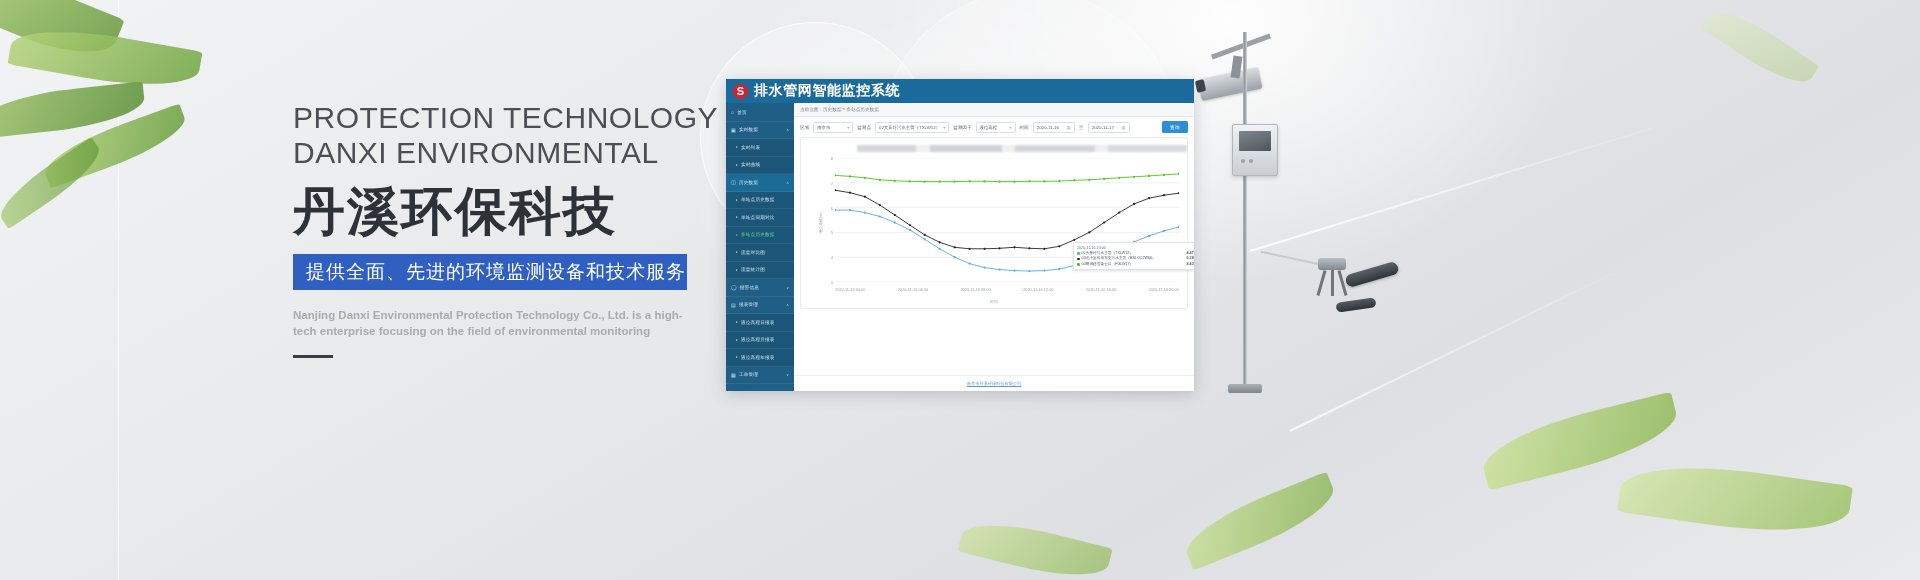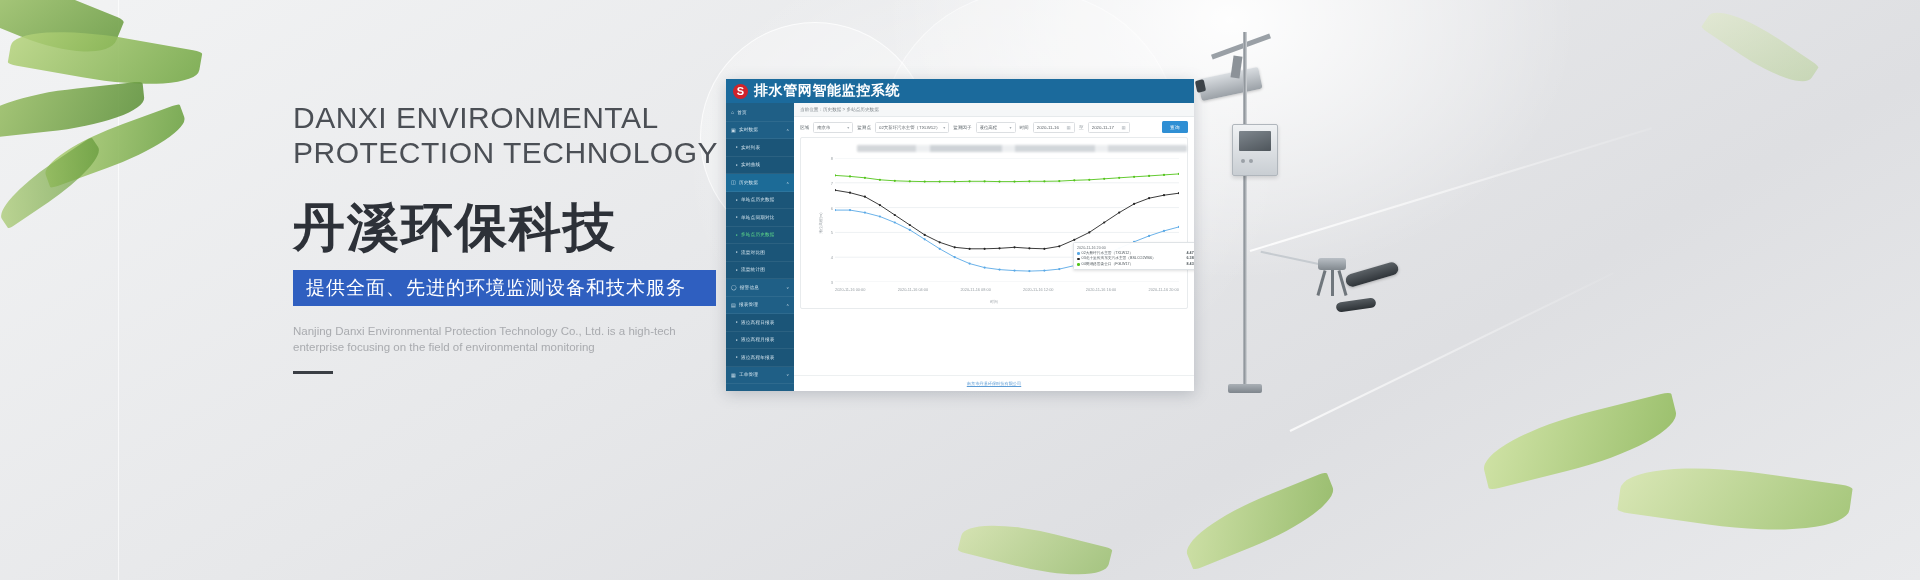--- a/index.html
+++ b/index.html
@@ -53,32 +53,32 @@
   .lf9{ left:960px; top:530px; width:150px; height:40px; transform:rotate(14deg); background:linear-gradient(120deg,#d2e49f,#8ab755); opacity:.7;}
   .lf10{ left:1700px; top:30px; width:120px; height:34px; transform:rotate(34deg); background:linear-gradient(120deg,#e2eec0,#a8c97d); opacity:.45;}
 
   
   .copy{ position:absolute; left:293px; top:100px; width:420px; }
   .eng-head{
     font-size:30px; line-height:35px; letter-spacing:.5px;
     color:#4b4f55; font-weight:400; white-space:nowrap;
   }
   .cn-head{
-    margin-top:28px;
+    margin-top:12px;
     font-size:52px; line-height:58px; font-weight:700; color:#2d3138;
     letter-spacing:2px; white-space:nowrap;
   }
   .badge{
     margin-top:14px; display:inline-block; background:#2f5fc0; color:#fff;
-    font-size:19px; line-height:19px; padding:8px 30px 9px 13px; letter-spacing:1px;
+    font-size:19px; line-height:19px; padding:8px 1px 9px 13px; letter-spacing:1px;
     white-space:nowrap;
     text-align:center;
   }
   .eng-para{
-    margin-top:17px; font-size:11.5px; line-height:16px; color:#a9abaf; max-width:390px;
+    margin-top:17px; font-size:11.5px; line-height:16px; color:#a9abaf; max-width:390px;font-weight:bold;
   }
   .cn-slogan{
     margin-top:18px; font-size:21px; color:#44484e; letter-spacing:2px; white-space:nowrap;
   }
   .rule{ margin-top:16px; width:40px; height:3px; background:#3a3e44; }
 
   
   .app{
     position:absolute; left:726px; top:79px; width:468px; height:312px;
     background:#fff; box-shadow:0 3px 14px rgba(80,90,105,.28);
@@ -219,22 +219,22 @@
 <div class="leaf lf3"></div>
 <div class="leaf lf4"></div>
 <div class="leaf lf5"></div>
 <div class="leaf lf6"></div>
 <div class="leaf lf7"></div>
 <div class="leaf lf8"></div>
 <div class="leaf lf9"></div>
 <div class="leaf lf10"></div>
 
 <div class="copy">
+  <div class="eng-head">PROTECTION TECHNOLOGY</div>
   <div class="eng-head">DANXI ENVIRONMENTAL</div>
-  <div class="eng-head">PROTECTION TECHNOLOGY</div>
   <div class="cn-head">丹溪环保科技</div>
   <div class="badge">提供全面、先进的环境监测设备和技术服务</div>
   <div class="eng-para">Nanjing Danxi Environmental Protection Technology Co., Ltd. is a high-tech enterprise focusing on the field of environmental monitoring</div>
   <div class="rule"></div>
 </div>
 
 <div class="app">
 
   <div class="app-title">
     <div class="logo-badge">

